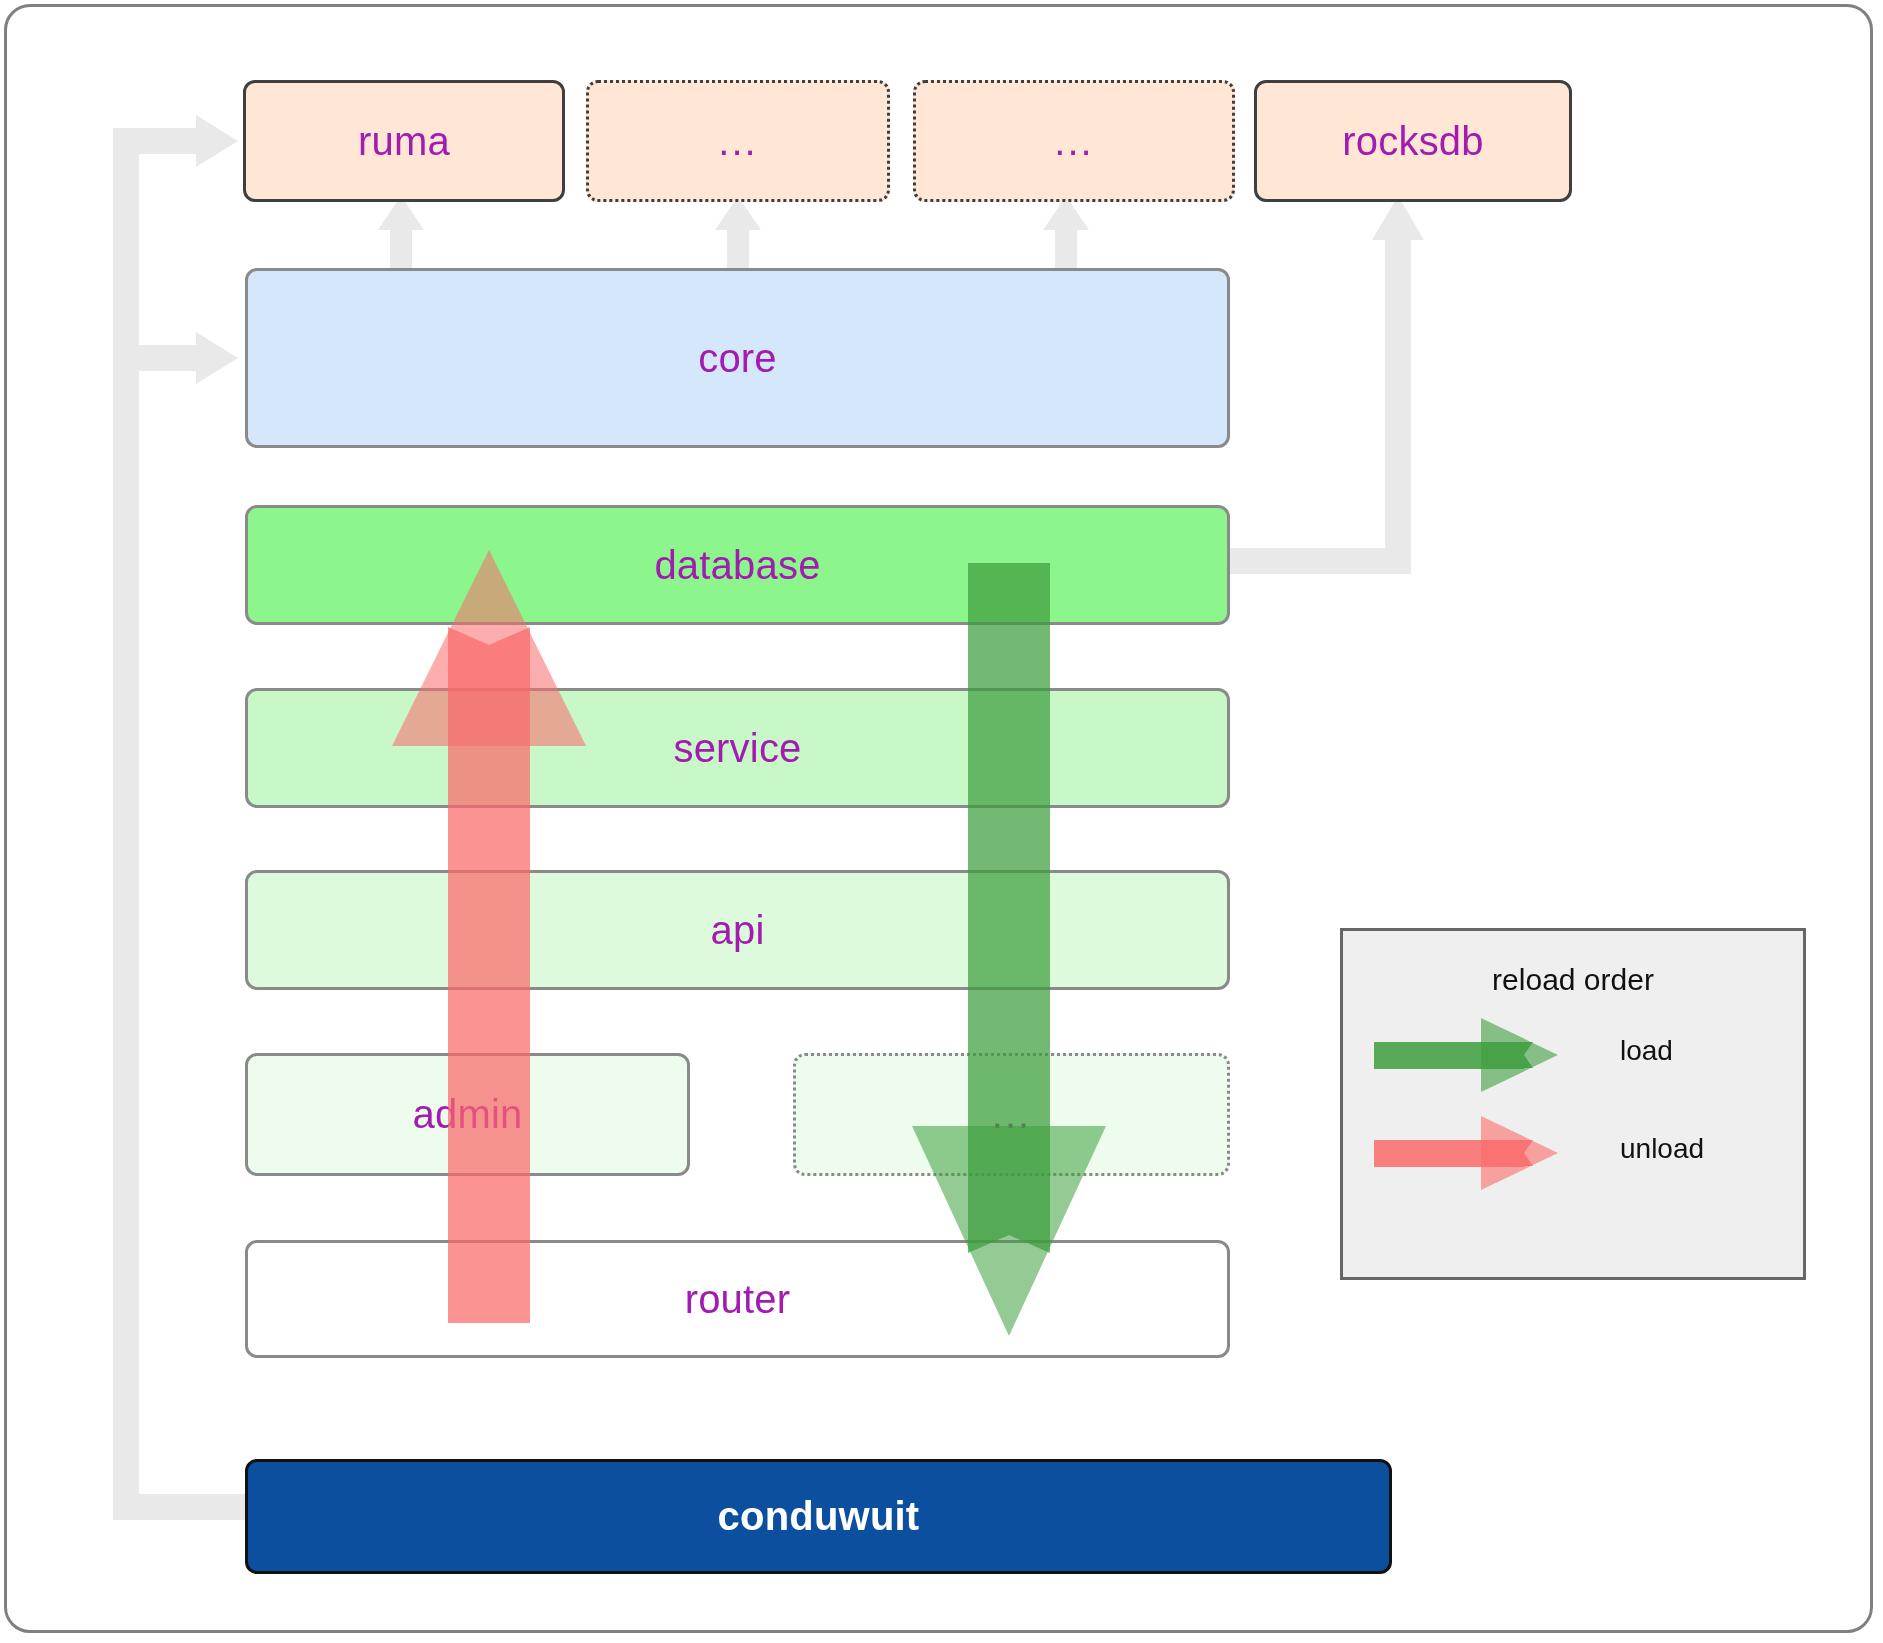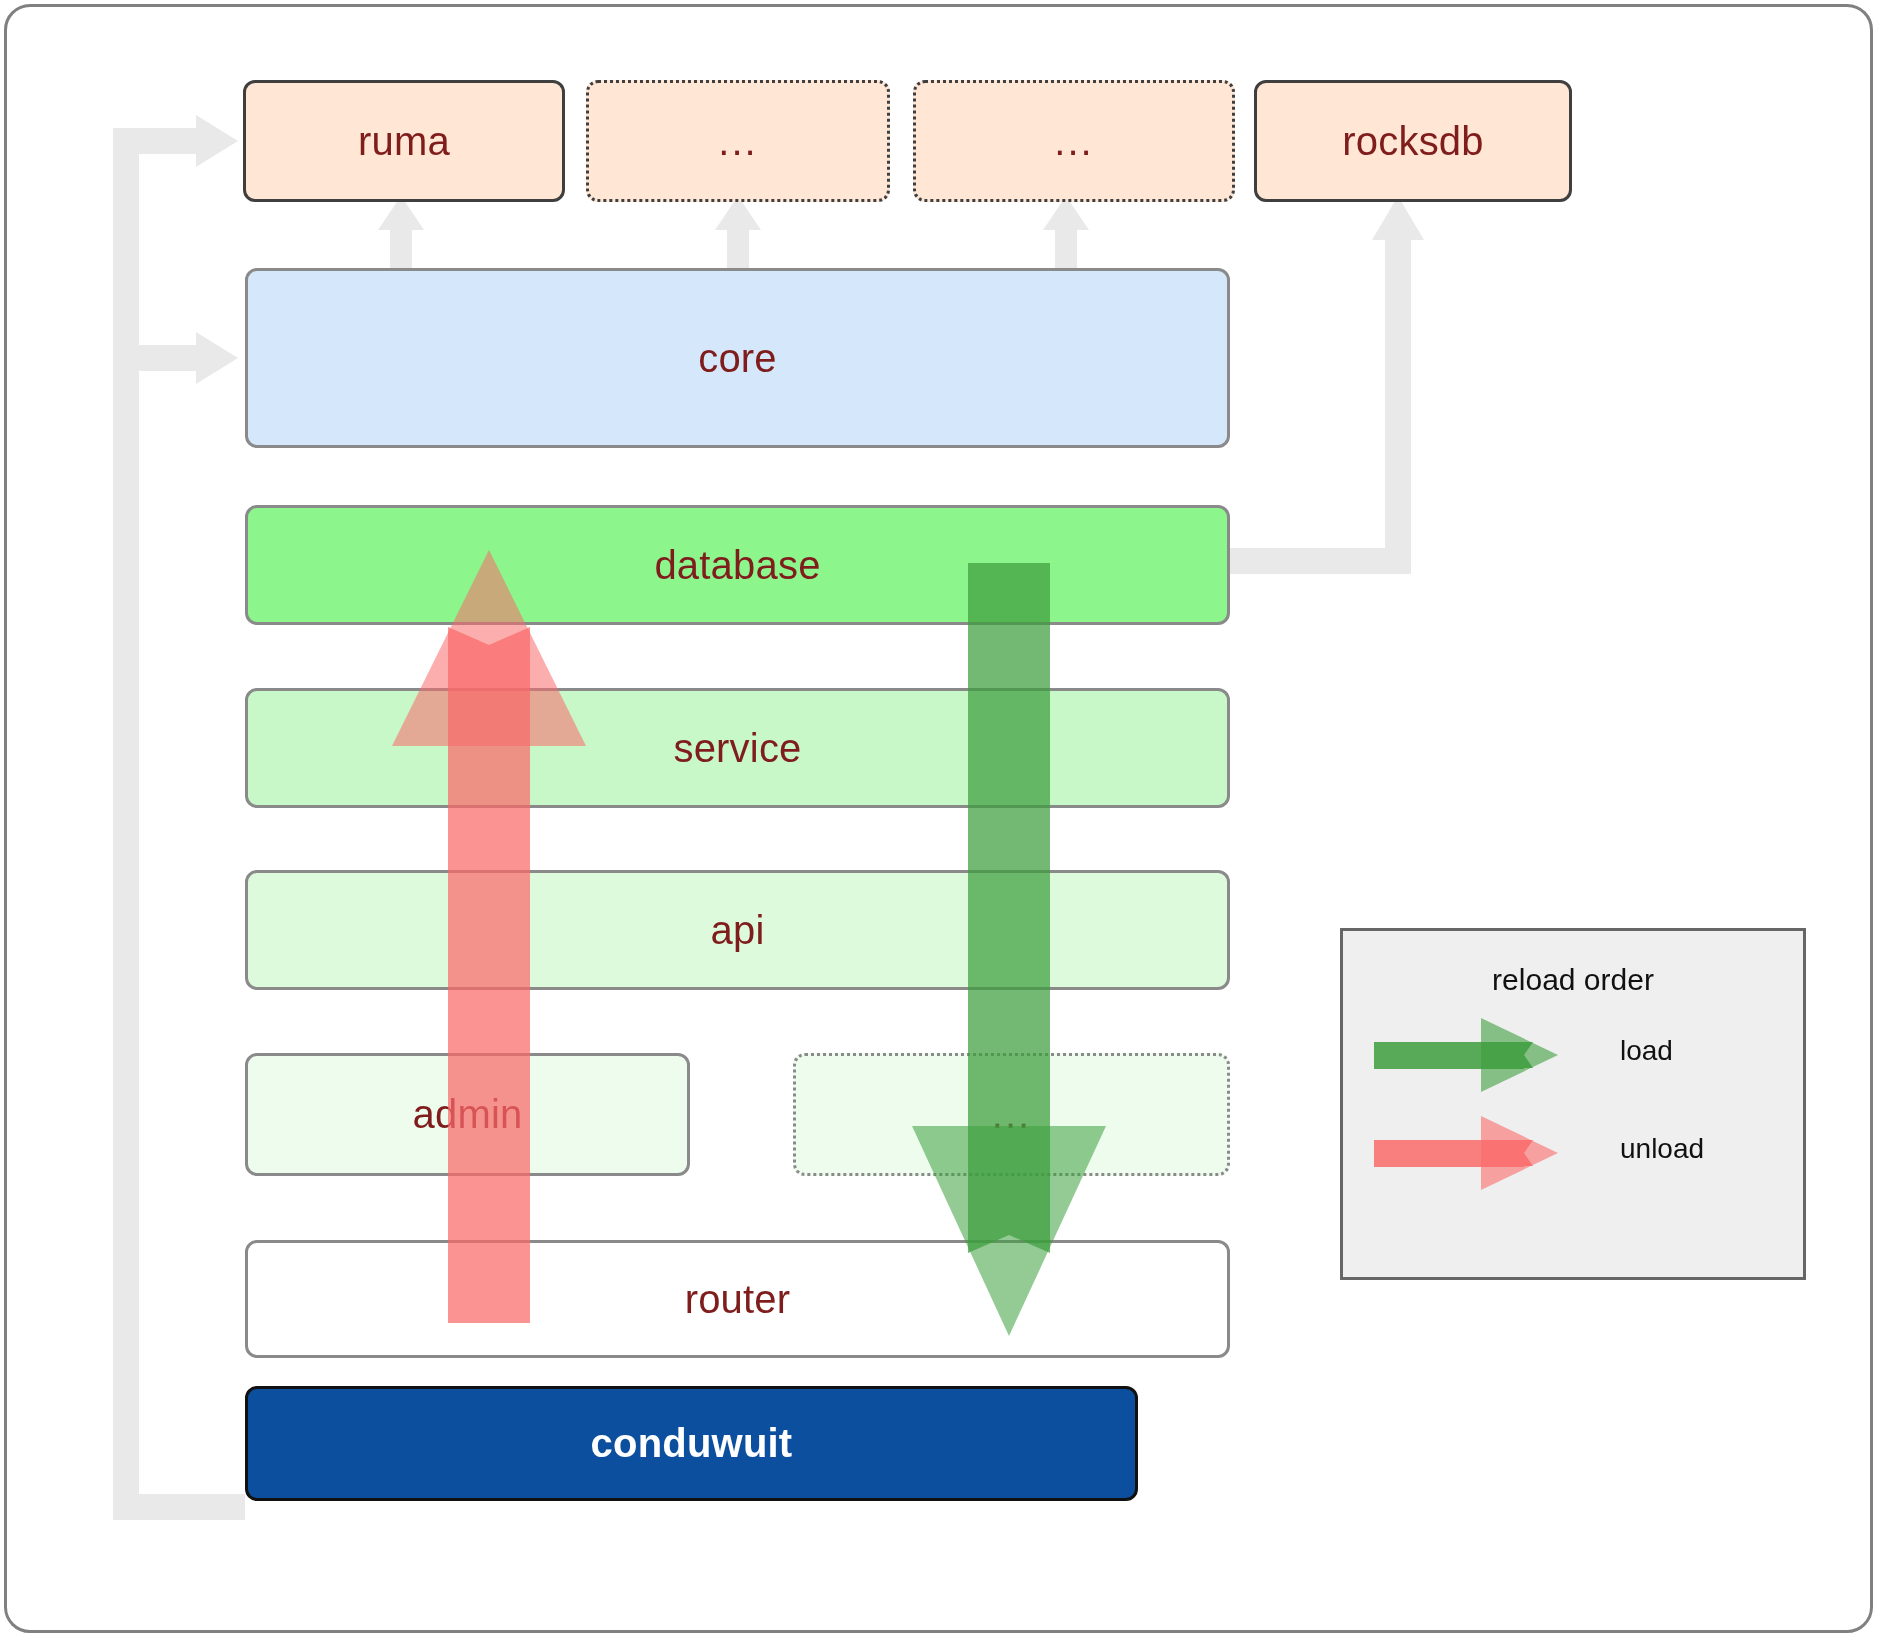--- a/index.html
+++ b/index.html
@@ -32,21 +32,21 @@
 
   
   .node {
     position: absolute;
     box-sizing: border-box;
     display: flex;
     align-items: center;
     justify-content: center;
     border-radius: 12px;
     font-size: 40px;
-    color: #7f1d1d;
+    color: #a21caf;
     letter-spacing: 0.2px;
     white-space: nowrap;
   }
   .node.dots { font-size: 40px; letter-spacing: 2px; }
 
   
   .dep {
     background: #ffe6d5;
     border: 3px solid #3f3f3f;
   }
@@ -194,21 +194,21 @@
   <div class="ba-head" style="left:968px; top:1235px; border-left:41px solid rgba(61,158,61,0.72); border-right:41px solid rgba(61,158,61,0.72); border-bottom:18px solid transparent;"></div>
 
   <div class="ba-head" style="left:912px; top:1126px; border-left:97px solid transparent; border-right:97px solid transparent; border-top:210px solid rgba(61,158,61,0.55);"></div>
 
   <div class="ba-shaft" style="left:448px; top:645px; width:82px; height:678px; background:rgba(250,106,106,0.72);"></div>
 
   <div class="ba-head" style="left:448px; top:627px; border-left:41px solid rgba(250,106,106,0.72); border-right:41px solid rgba(250,106,106,0.72); border-top:18px solid transparent;"></div>
 
   <div class="ba-head" style="left:392px; top:550px; border-left:97px solid transparent; border-right:97px solid transparent; border-bottom:196px solid rgba(250,106,106,0.55);"></div>
 
-  <div class="node bin" style="left:245px; top:1386px; width:893px; height:115px;">
+  <div class="node bin" style="left:245px; top:1459px; width:1147px; height:115px;">
     <span>conduwuit</span>
   </div>
 
   <div class="legend" style="left:1340px; top:928px; width:466px; height:352px;">
 
     <div class="legend-title" style="left:0; top:32px;">reload order</div>
 
     <div class="lg-shaft" style="left:31px; top:111px; width:150px; height:27px; background:rgba(61,158,61,0.85);"></div>
     <div class="lg-head" style="left:181px; top:111px; border-top:13.5px solid rgba(61,158,61,0.85); border-bottom:13.5px solid rgba(61,158,61,0.85); border-right:9px solid transparent;"></div>
     <div class="lg-head" style="left:138px; top:87px; border-top:37px solid transparent; border-bottom:37px solid transparent; border-left:77px solid rgba(61,158,61,0.6);"></div>

